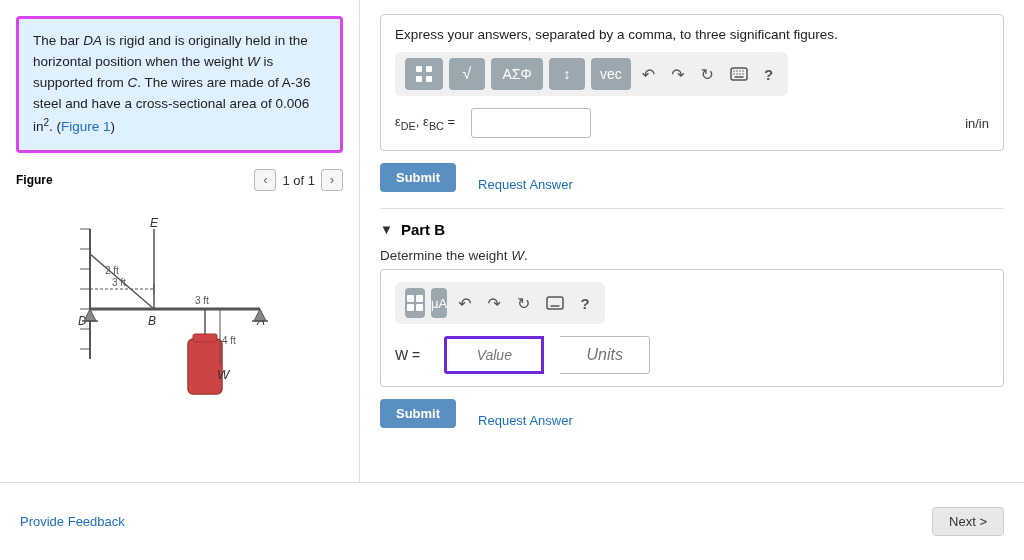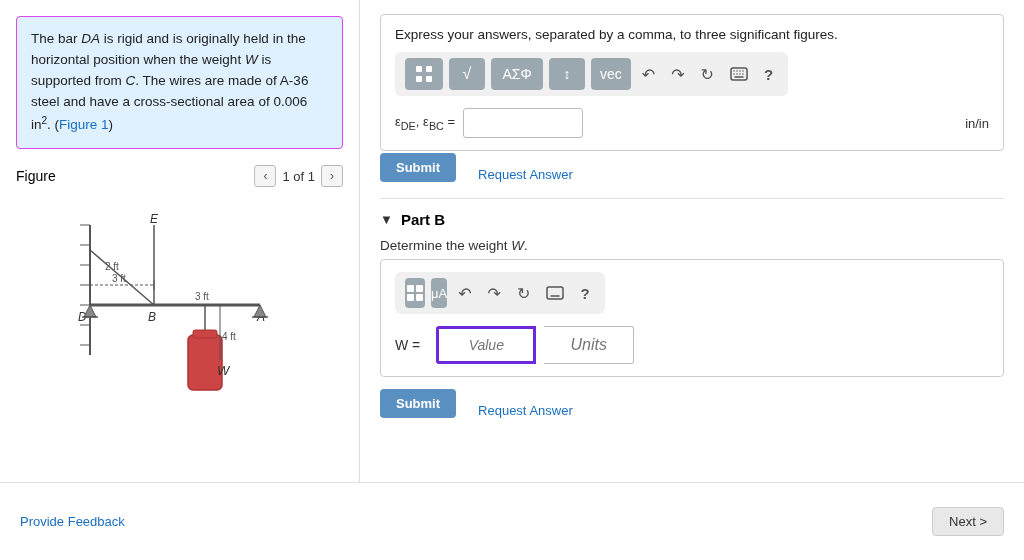--- a/index.html
+++ b/index.html
@@ -26,21 +26,21 @@
       min-width: 360px;
       padding: 16px;
       background: #fff;
       border-right: 1px solid #ddd;
       display: flex;
       flex-direction: column;
     }
 
     .problem-text {
       background: #dff0ff;
-      border: 1px solid #d946ef;
+      border: 3px solid #d946ef;
       border-radius: 4px;
       padding: 12px 14px;
       font-size: 13.5px;
       line-height: 1.55;
       color: #222;
     }
 
     .problem-text sup {
       font-size: 10px;
     }
@@ -51,22 +51,22 @@
     }
 
     .figure-header {
       display: flex;
       align-items: center;
       justify-content: space-between;
       margin-bottom: 8px;
     }
 
     .figure-title {
-      font-weight: normal;
-      font-size: 14px;
+      font-weight: bold;
+      font-size: 12px;
     }
 
     .figure-nav {
       display: flex;
       align-items: center;
       gap: 6px;
     }
 
     .nav-arrow {
       width: 22px;
@@ -106,21 +106,21 @@
     .instruction-text {
       font-size: 13.5px;
       color: #222;
       margin-bottom: 10px;
     }
 
     .answer-box {
       border: 1px solid #ccc;
       border-radius: 4px;
       padding: 12px 14px;
-      margin-bottom: 2px;
+      margin-bottom: 12px;
     }
 
     .toolbar-btn {
       background: #9ba8b0;
       border: none;
       border-radius: 4px;
       color: #fff;
       font-size: 14px;
       padding: 4px 9px;
       cursor: pointer;
@@ -143,21 +143,21 @@
       color: #555;
       padding: 4px 5px;
       display: flex;
       align-items: center;
       justify-content: center;
     }
 
     .input-row {
       display: flex;
       align-items: center;
-      gap: 8px;
+      gap: 16px;
     }
 
     .label-text {
       font-size: 13px;
       color: #333;
       white-space: nowrap;
     }
 
     .answer-input {
       border: 1px solid #bbb;

